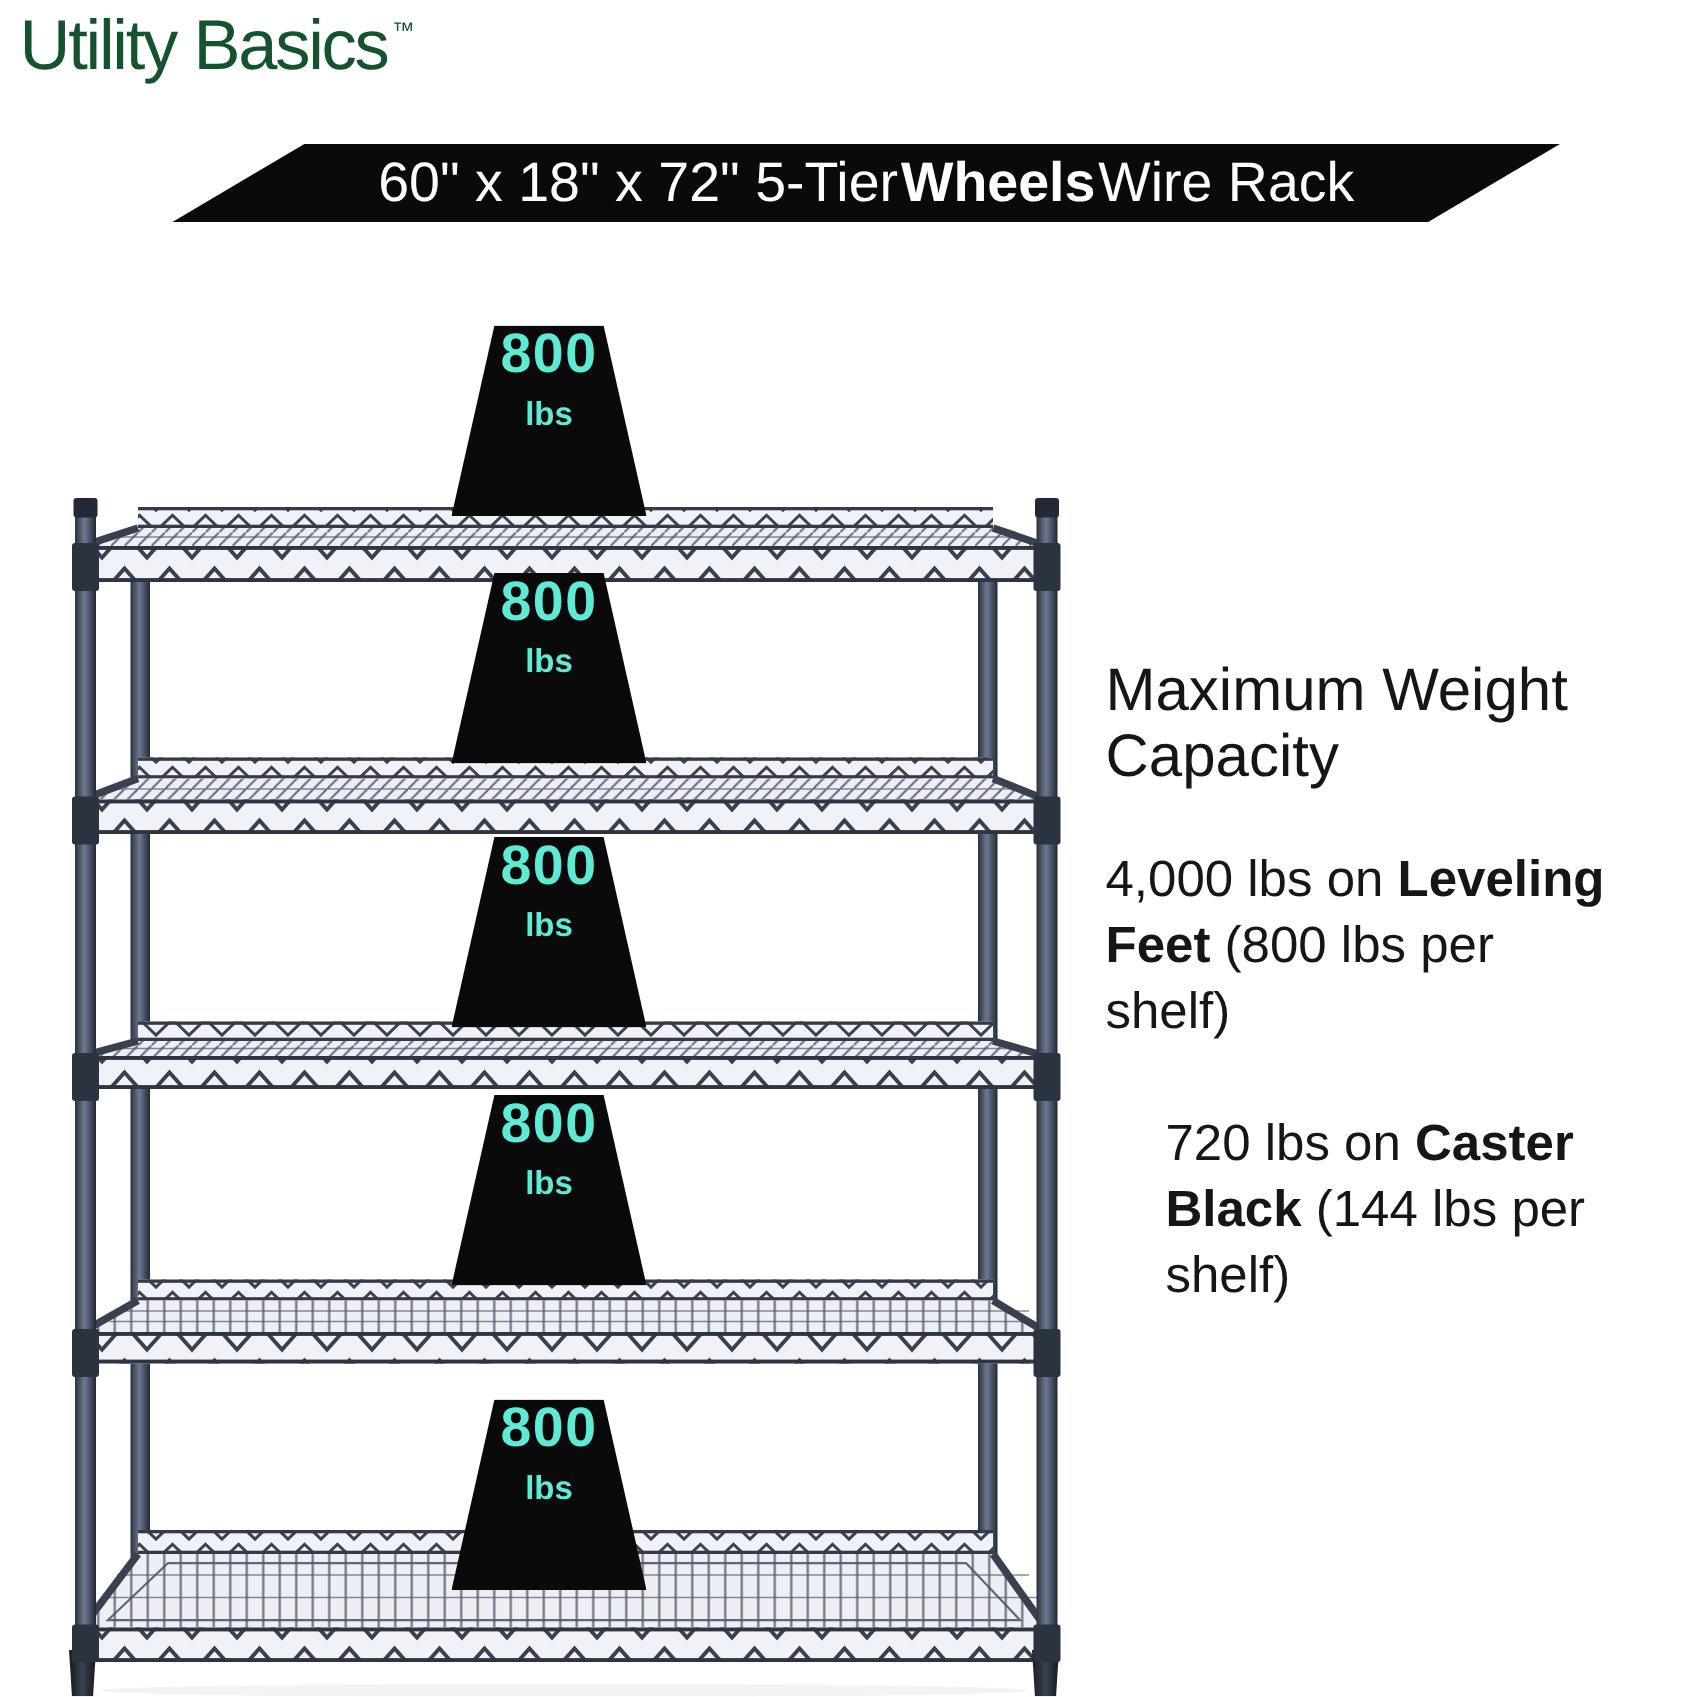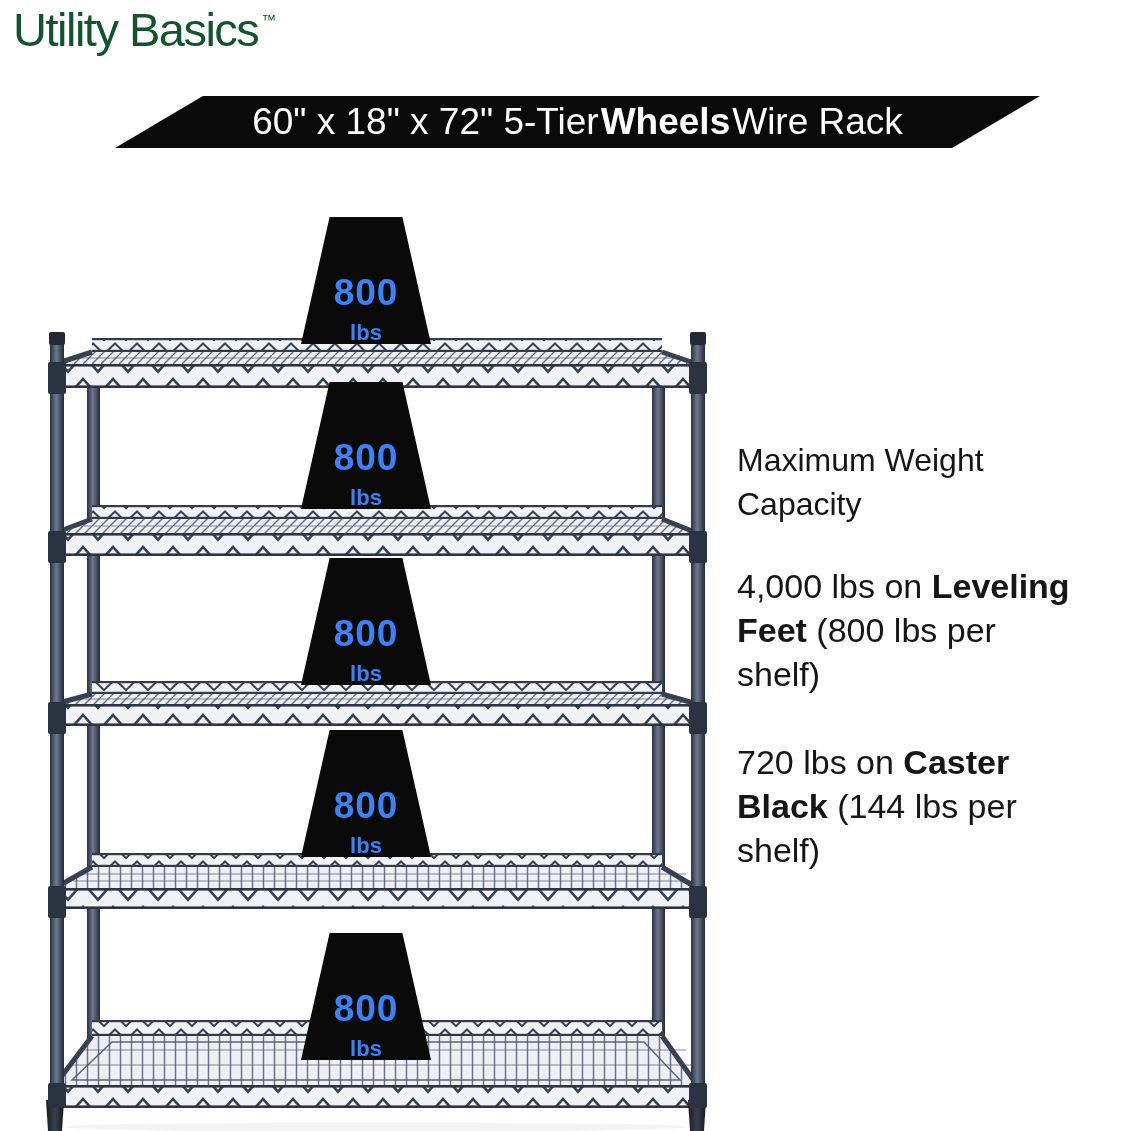--- a/index.html
+++ b/index.html
@@ -17,31 +17,31 @@
           display:flex;align-items:center;justify-content:center;
           color:#ffffff;font-size:37px;white-space:nowrap;}
   .banner b{font-weight:700;margin:0 2px;}
 
   
   .rack-svg{position:absolute;left:38px;top:328px;}
 
   
   .weight{position:absolute;left:301px;width:130px;height:127px;background:#0a0a0a;
           clip-path:polygon(22% 0%,78% 0%,100% 100%,0% 100%);
-          display:flex;flex-direction:column;align-items:center;padding-top:16px;
-          box-sizing:border-box;color:#3b82f6;font-weight:700;justify-content:flex-end;}
+          display:flex;flex-direction:column;align-items:center;
+          box-sizing:border-box;color:#5eead4;font-weight:700;}
   .w-val{font-size:37px;line-height:1;letter-spacing:1px;}
   .w-unit{font-size:22px;line-height:1;margin-top:11px;}
 
   
   .info{position:absolute;left:737px;top:438px;font-size:34px;line-height:44px;}
-  .info h2{margin:0;font-size:32px;font-weight:400;white-space:nowrap;}
+  .info h2{margin:0;font-size:40px;font-weight:400;white-space:nowrap;}
   .info p{margin:0;white-space:nowrap;}
   .info .p-leveling{margin-top:38px;}
-  .info .p-caster{margin-top:44px;}
+  .info .p-caster{margin-top:44px;margin-left:40px;}
   .info b{font-weight:700;}
 </style>
 </head>
 <body>
 
 <div class="page">
 
   <div class="logo"><span>Utility Basics</span><sup>™</sup></div>
 
   <div class="banner">

